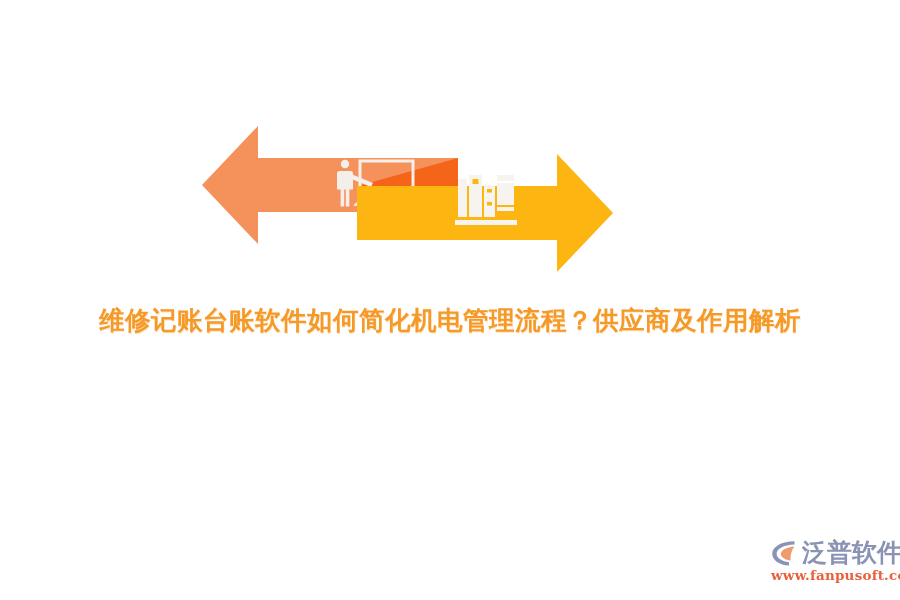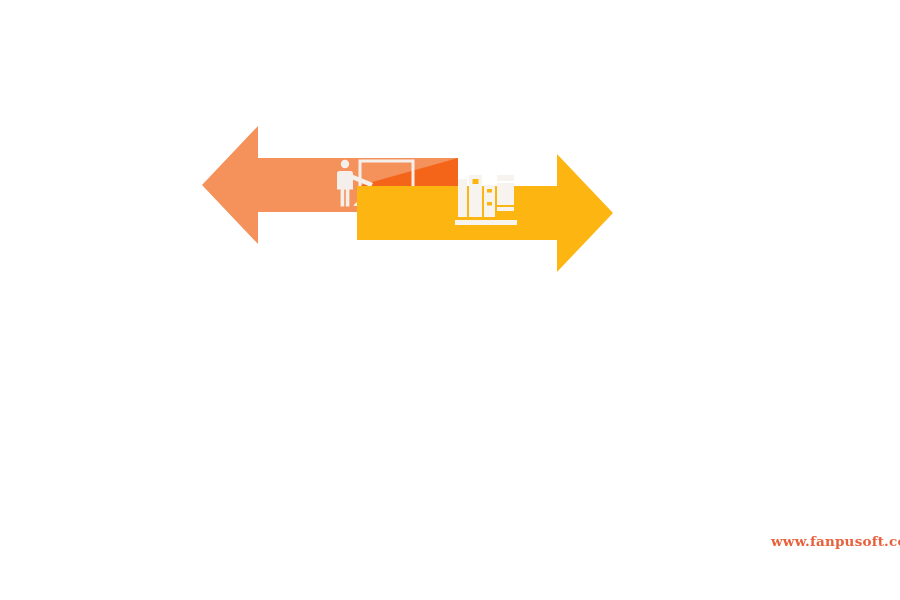--- a/index.html
+++ b/index.html
@@ -159,18 +159,32 @@
 
         <rect x="302" y="55" width="17" height="6"></rect>
         <rect x="302" y="63" width="17" height="22"></rect>
         <rect x="302" y="87" width="17" height="4"></rect>
 
         <rect x="260" y="100" width="62" height="5"></rect>
       </g>
     </svg>
   </div>
 
+  <div class="title">维修记账台账软件如何简化机电管理流程？供应商及作用解析</div>
 
   <div class="logo">
+    <div class="logo-row">
+      <span class="logo-mark">
+        <svg viewBox="0 0 30 30" xmlns="http://www.w3.org/2000/svg">
+
+          <path d="M24.5,3.2 C12,3.2 2.2,8.5 2.2,15.8 C2.2,22.2 9.5,27.2 19,27.6
+                   L19,24.2 C12.1,23.6 6.6,20.1 6.6,15.8 C6.6,11.0 13.5,6.9 24.5,6.6 Z" fill="#8A93B3"></path>
+
+          <path d="M24.2,8.6 C16.6,9.3 10.9,12.2 10.9,15.9 C10.9,19.1 15.0,21.7 20.6,22.5
+                   C20.0,18.0 21.6,12.6 24.2,8.6 Z" fill="#EE9C6E"></path>
+        </svg>
+      </span>
+      <span class="logo-name">泛普软件</span>
+    </div>
     <div class="logo-url">www.fanpusoft.com</div>
   </div>
 
 </div>
 
 </body></html>

